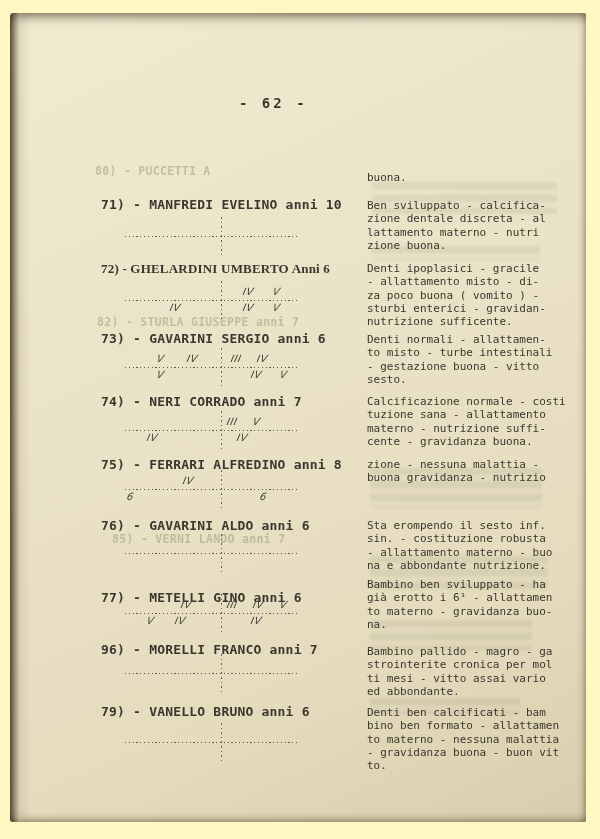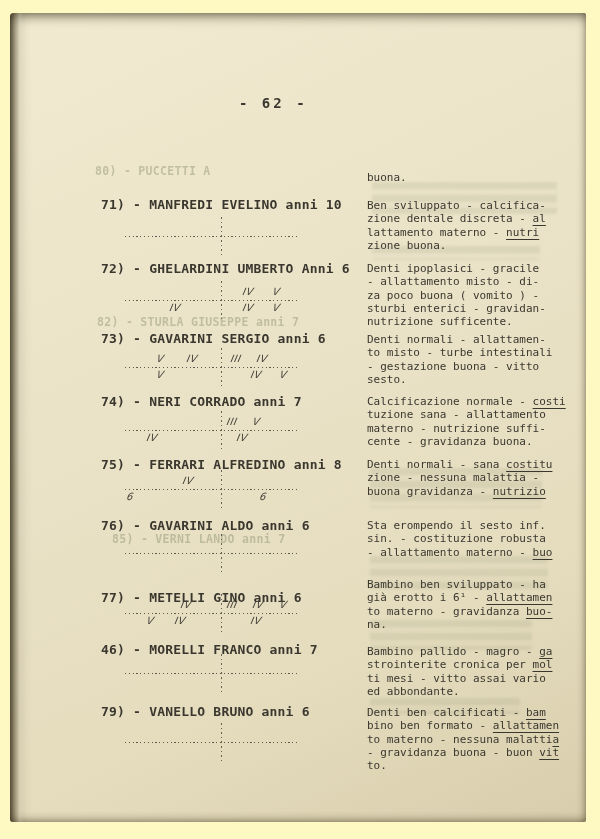--- a/index.html
+++ b/index.html
@@ -29,21 +29,21 @@
   }
   .entry-label{
     position:absolute;left:101px;
     font-size:13px;font-weight:600;letter-spacing:.2px;color:#3a372f;white-space:nowrap;
   }
   .notes{
     position:absolute;left:367px;width:222px;
     font-size:11px;line-height:13.3px;font-weight:500;color:#3a372f;
   }
   .notes .ln{white-space:nowrap;}
-  .uln{text-decoration:underline;text-underline-offset:2.5px;text-decoration-thickness:1px;}
+  .uln{text-underline-offset:2.5px;text-decoration-thickness:1px;}
   .diagram{position:absolute;left:125px;width:172px;height:40px;}
   .hline{
     position:absolute;left:0;right:0;top:19px;height:1px;
     background:repeating-linear-gradient(90deg,rgba(70,66,54,.85) 0 1.2px,rgba(70,66,54,0) 1.2px 3.8px);
   }
   .vline{
     position:absolute;left:96px;top:0;bottom:0;width:1px;
     background:repeating-linear-gradient(180deg,rgba(70,66,54,.8) 0 1.6px,rgba(70,66,54,0) 1.6px 4.6px);
   }
   .mark{
@@ -88,21 +88,21 @@
       <div class="diagram" style="top: 217px;">
         <div class="hline"></div>
         <div class="vline"></div>
       </div>
       <div class="notes" style="left: 367px; top: 199px;">
         <div class="ln">Ben sviluppato - calcifica-</div>
         <div class="ln">zione dentale discreta - <span class="uln">al</span></div>
         <div class="ln">lattamento materno - <span class="uln">nutri</span></div>
         <div class="ln">zione buona.</div>
       </div>
-      <div class="entry-label" style="top: 261px;">72) - GHELARDINI UMBERTO Anni 6</div>
+      <div class="entry-label" style="top: 261px; font-family: Liberation Serif, serif;">72) - GHELARDINI UMBERTO Anni 6</div>
       <div class="diagram" style="top: 281px;">
         <div class="hline"></div>
         <div class="vline"></div>
         <div class="mark above" style="left: 118px;">IV</div>
         <div class="mark above" style="left: 148px;">V</div>
         <div class="mark below" style="left: 45px;">IV</div>
         <div class="mark below" style="left: 118px;">IV</div>
         <div class="mark below" style="left: 148px;">V</div>
       </div>
       <div class="notes" style="left: 367px; top: 262px;">
@@ -147,53 +147,53 @@
       </div>
       <div class="entry-label" style="top: 457px;">75) - FERRARI ALFREDINO anni 8</div>
       <div class="diagram" style="top: 470px;">
         <div class="hline"></div>
         <div class="vline"></div>
         <div class="mark above" style="left: 58px;">IV</div>
         <div class="mark below" style="left: 2px;">6</div>
         <div class="mark below" style="left: 135px;">6</div>
       </div>
       <div class="notes" style="left: 367px; top: 458px;">
-        <div class="ln">Denti normali - sana <span class="uln">costitu</span></div>
         <div class="ln">zione - nessuna malattia -</div>
         <div class="ln">buona gravidanza - <span class="uln">nutrizio</span></div>
       </div>
       <div class="entry-label" style="top: 518px;">76) - GAVARINI ALDO anni 6</div>
       <div class="diagram" style="top: 534px;">
         <div class="hline"></div>
         <div class="vline"></div>
       </div>
       <div class="notes" style="left: 367px; top: 519px;">
         <div class="ln">Sta erompendo il sesto inf.</div>
         <div class="ln">sin. - costituzione robusta</div>
         <div class="ln">- allattamento materno - <span class="uln">buo</span></div>
+        <div class="ln">na e abbondante nutrizione.</div>
       </div>
       <div class="entry-label" style="top: 578px; margin-top: 12px;">77) - METELLI GINO anni 6</div>
       <div class="diagram" style="top: 594px;">
         <div class="hline"></div>
         <div class="vline"></div>
         <div class="mark above" style="left: 56px;">IV</div>
         <div class="mark above" style="left: 102px;">III</div>
         <div class="mark above" style="left: 128px;">IV</div>
         <div class="mark above" style="left: 155px;">V</div>
         <div class="mark below" style="left: 22px;">V</div>
         <div class="mark below" style="left: 50px;">IV</div>
         <div class="mark below" style="left: 126px;">IV</div>
       </div>
       <div class="notes" style="left: 367px; top: 578px;">
         <div class="ln">Bambino ben sviluppato - ha</div>
         <div class="ln">già erotto i 6¹ - <span class="uln">allattamen</span></div>
         <div class="ln">to materno - gravidanza <span class="uln">buo-</span></div>
         <div class="ln">na.</div>
       </div>
-      <div class="entry-label" style="top: 642px;">46) - MORELLI FRANCO anni 7</div>
+      <div class="entry-label" style="top: 642px;">96) - MORELLI FRANCO anni 7</div>
       <div class="diagram" style="top: 654px;">
         <div class="hline"></div>
         <div class="vline"></div>
       </div>
       <div class="notes" style="left: 367px; top: 645px;">
         <div class="ln">Bambino pallido - magro - <span class="uln">ga</span></div>
         <div class="ln">strointerite cronica per <span class="uln">mol</span></div>
         <div class="ln">ti mesi - vitto assai vario</div>
         <div class="ln">ed abbondante.</div>
       </div>

